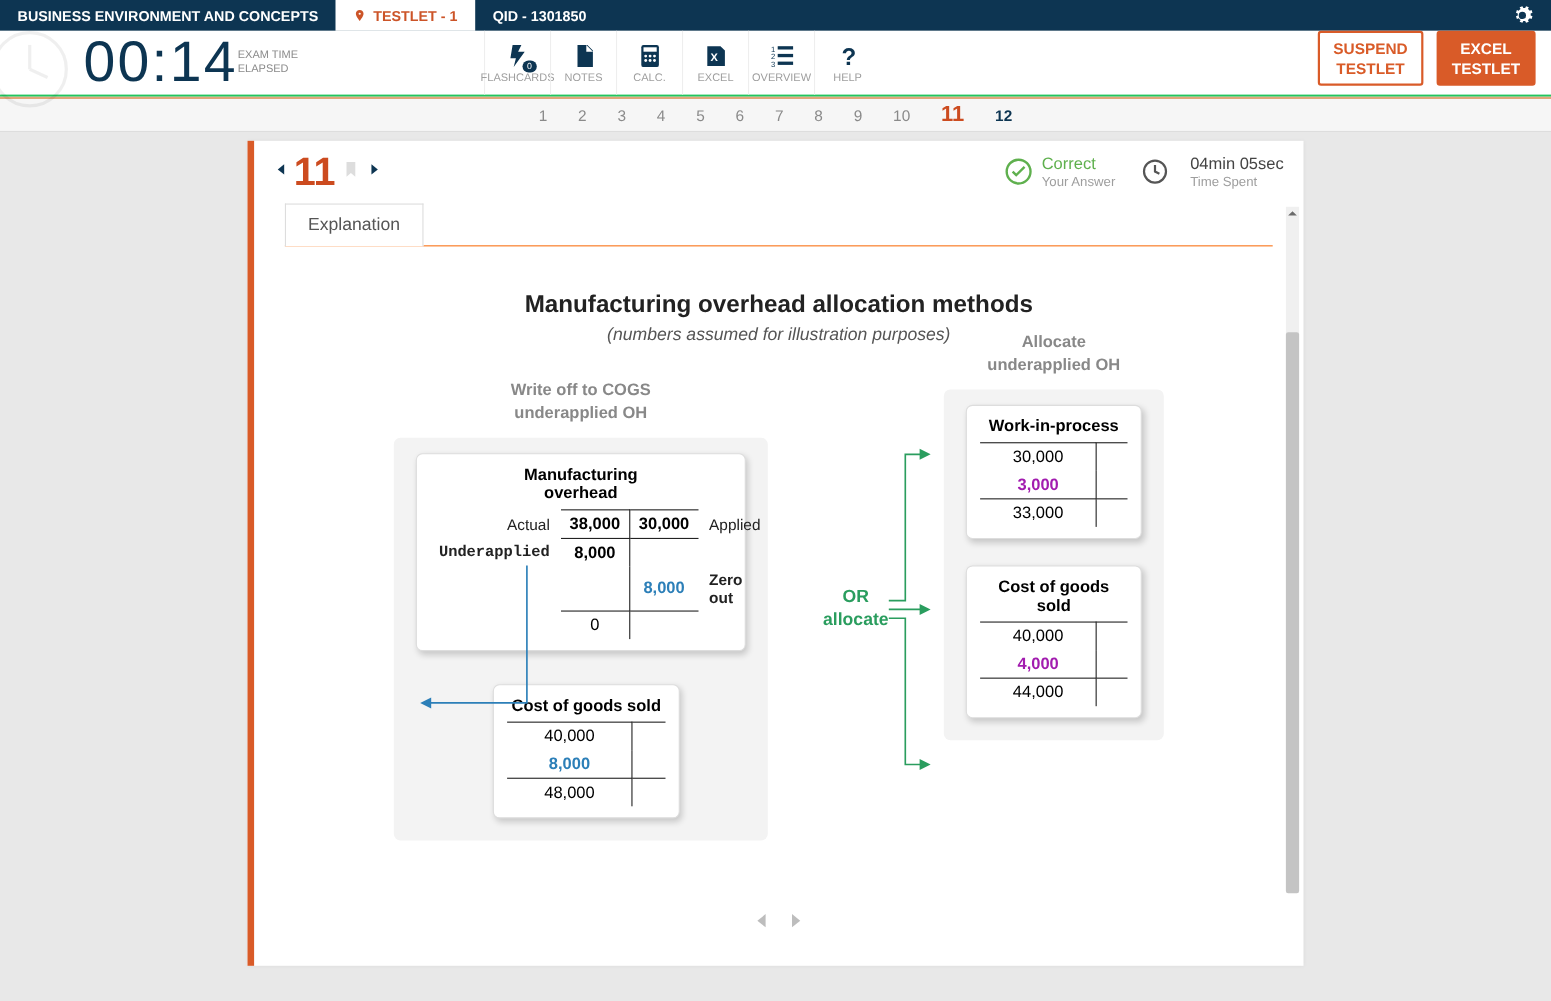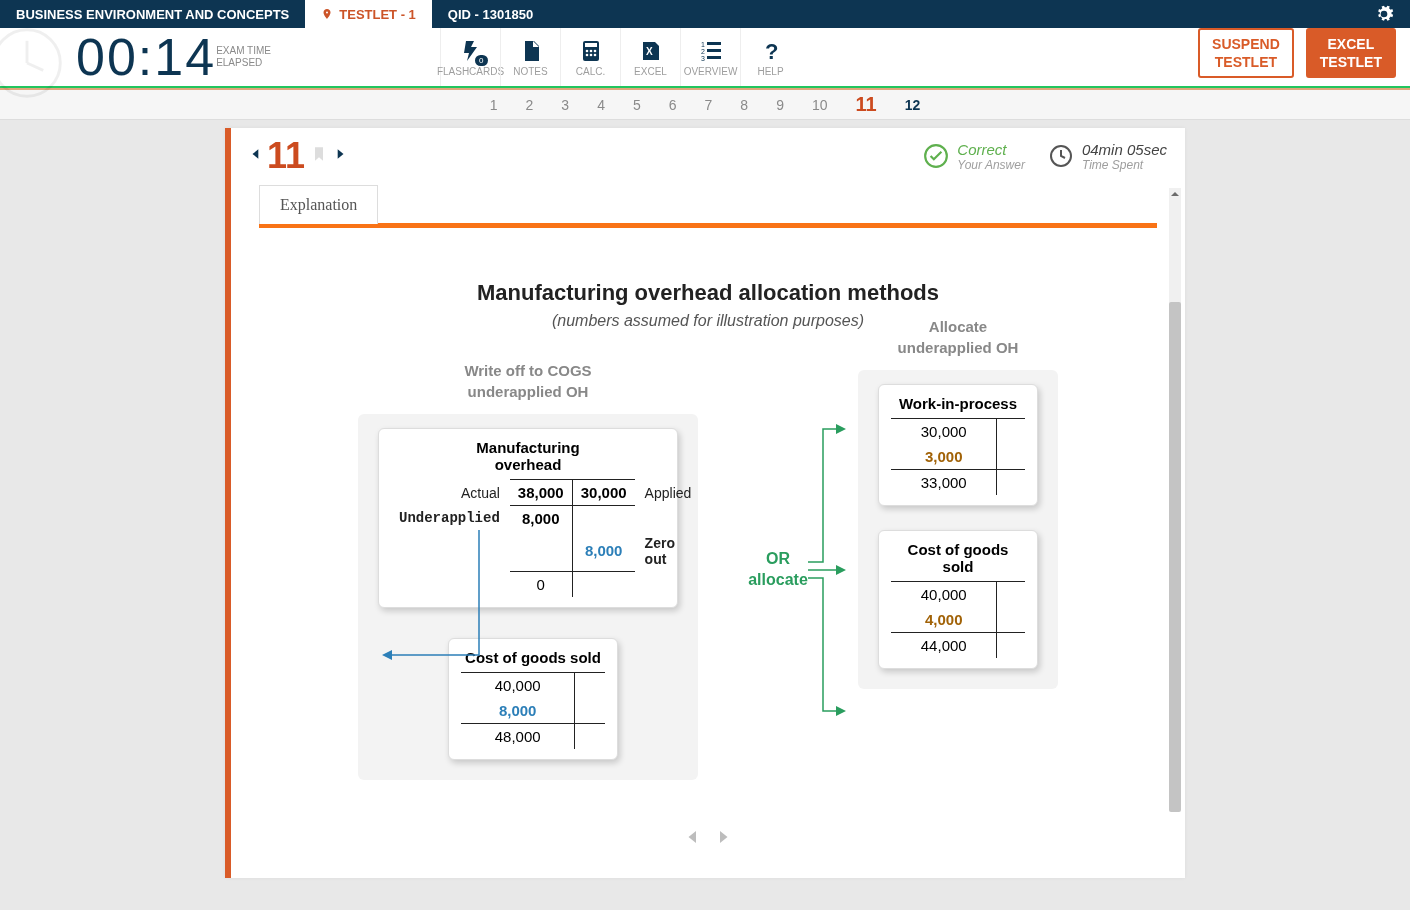--- a/index.html
+++ b/index.html
@@ -41,39 +41,39 @@
 
 .stage { display:flex; justify-content:center; padding-top:8px;}
 .panel { width: 960px; background:#fff; border-left:6px solid #d95b28; box-shadow:0 0 4px rgba(0,0,0,0.05); position:relative; height: 750px;}
 
 .panel-head { display:flex; align-items:center; height:56px; padding:0 18px;}
 .q-nav-arrows { display:flex; align-items:center; color:#0d3552; }
 .q-nav-arrows .tri { cursor:pointer; }
 .q-nav-arrows .tri svg { width:14px; height:24px; fill:#0d3552;}
 .q-nav-arrows .num { font-size:36px; color:#cc4b1f; font-weight:bold; margin:0 4px;}
 .q-nav-arrows .bookmark svg { width:16px; height:20px; fill:#ddd; margin-left:2px; margin-right:6px;}
-.head-right { margin-left:auto; display:flex; align-items:center; gap:24px;font-style:italic;}
+.head-right { margin-left:auto; display:flex; align-items:center; gap:24px;}
 .correct-box { display:flex; align-items:center; gap:8px;}
 .correct-box svg { width:26px; height:26px; stroke:#5fb04e; fill:none; stroke-width:2;}
 .correct-box .t1 { color:#5fb04e; font-size:15px;}
 .correct-box .t2 { color:#9e9e9e; font-size:12px;}
-.time-box { display:flex; align-items:center; gap:9px;}
+.time-box { display:flex; align-items:center; gap:20px;}
 .time-box svg { width:24px; height:24px; stroke:#555; fill:none; stroke-width:2;}
 .time-box .t1 { color:#444; font-size:15px;}
 .time-box .t2 { color:#9e9e9e; font-size:12px;}
 
 
 .panel-body { position:relative; height: 630px; overflow:hidden; padding:0 28px;}
 .scrollbar-track { position:absolute; right:4px; top:4px; bottom:4px; width:12px; background:#f0f0f0;}
 .scrollbar-thumb { position:absolute; right:4px; top:118px; width:12px; height:510px; background:#c4c4c4; border-radius:2px;}
 .scroll-arrow-up { position:absolute; right:4px; top:4px; width:12px; height:12px; display:flex; align-items:center; justify-content:center;}
 .scroll-arrow-up svg, .scroll-arrow-down svg { width:10px; height:10px; fill:#6b6b6b;}
 
 .tab { display:inline-block; border:1px solid #ddd; border-bottom:none; padding:10px 20px; color:#555; font-size:16px; background:#fff; position:relative; top:1px;}
-.tab-line { border-bottom:5px solid #f97316; margin-bottom:32px;font-family:Liberation Serif, serif;}
+.tab-line { border-bottom:1px solid #f97316; margin-bottom:20px;}
 
 .content { padding: 20px 10px 0 10px; }
 .title-main { text-align:center; font-size:22px; font-weight:bold; color:#222;}
 .title-sub { text-align:center; font-size:16px; font-style:italic; color:#555; margin-top:6px;}
 
 .diagram { display:flex; gap:30px; justify-content:center; margin-top:30px; position:relative;}
 .col-left { width: 340px; }
 .col-right { width: 200px; }
 .col-mid { width: 100px; display:flex; align-items:center; justify-content:center;}
 .section-label { text-align:center; color:#888; font-weight:bold; font-size:15px; line-height:1.4; margin-bottom:12px;}
@@ -82,21 +82,21 @@
 .tacct { background:#fff; border:1px solid #ddd; border-radius:6px; box-shadow: 2px 3px 6px rgba(0,0,0,0.18); padding:10px 12px; margin:0 auto;}
 .tacct .cap { text-align:center; font-weight:bold; font-size:15px; margin-bottom:6px;}
 .t-table { width:100%; border-collapse:collapse; font-size:15px;}
 .t-table td { padding:4px 8px; text-align:center;}
 .t-table .lab { text-align:right; font-size:14px; color:#222; padding-right:10px;}
 .t-table .rlab { text-align:left; font-size:14px; color:#222; padding-left:10px;}
 .t-table .bt { border-top:1px solid #222;}
 .t-table .br { border-right:1px solid #222;}
 .t-table .bb { border-bottom:1px solid #222;}
 .blue { color:#2c7fb8; font-weight:bold;}
-.green { color:#a16207; font-weight:bold;}
+.green { color:#a21caf; font-weight:bold;}
 .green-lbl { color:#2a9d5e; font-weight:bold; text-align:center; font-size:16px; line-height:1.3;}
 
 .cogs-left { width:170px; margin-top:30px; margin-left:80px;}
 .right-accts .tacct { width: 160px; margin-bottom:24px; }
 
 
 .arrow-line { position:absolute; pointer-events:none; }
 .arrow-line svg { overflow:visible; }
 
 

